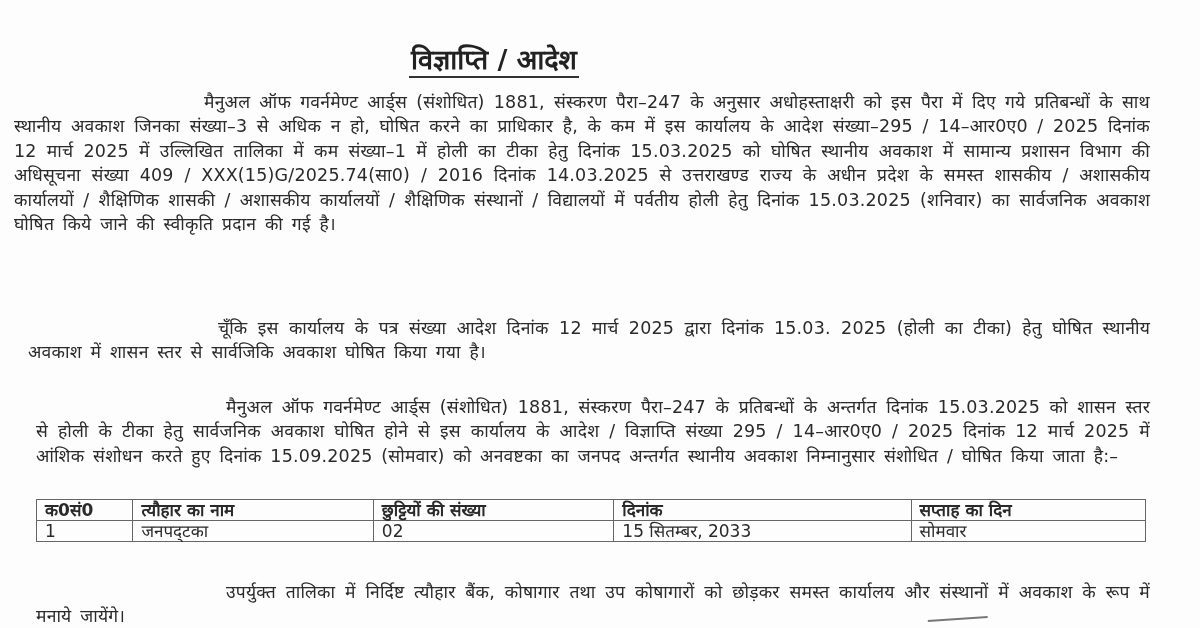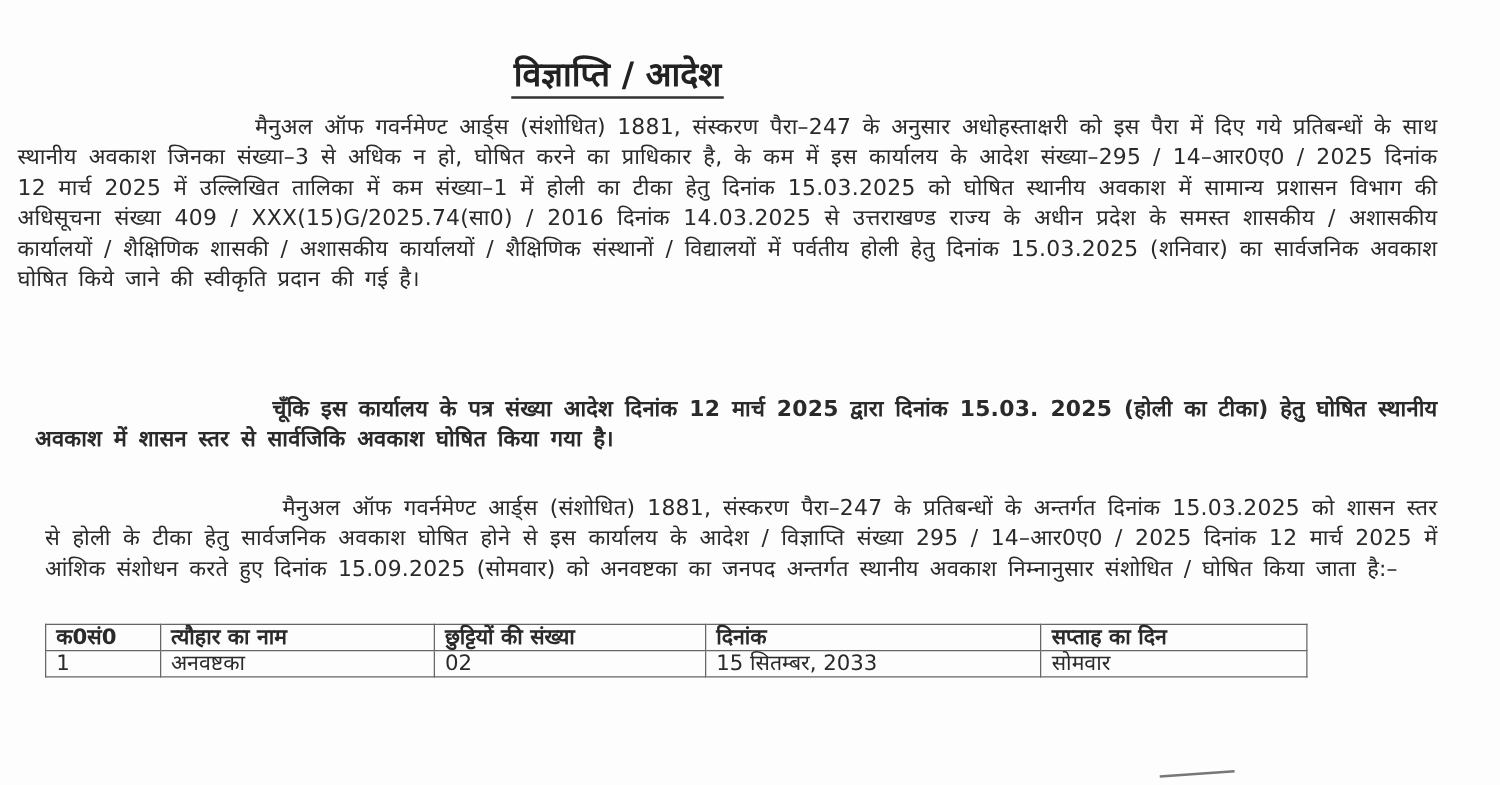--- a/index.html
+++ b/index.html
@@ -17,25 +17,25 @@
   }
   .title span { border-bottom:2px solid #333; padding:0 2px 1px 2px; }
   .para {
     position:absolute; left:14px; width:1136px;
     font-size:17.5px; line-height:24.5px;
     text-align:justify; text-align-last:left;
     letter-spacing:0.2px; word-spacing:3px;
   }
   .indent { text-indent:190px; }
   .p1 { top:72px; }
-  .p2 { top:298px; left:28px; width:1122px;font-weight:bold; }
+  .p2 { top:298px; left:28px; width:1122px; }
   .p3 { top:377px; left:36px; width:1114px; }
   .p4 { top:562px; left:36px; width:1114px; }
   table.holiday {
-    position:absolute; left:36px; top:499px; width:1010px;
+    position:absolute; left:36px; top:499px; width:1110px;
     border-collapse:collapse; font-size:17px;
   }
   table.holiday td, table.holiday th {
     border:1.5px solid #666; padding:0 8px; height:20px; line-height:19px;
     text-align:left; font-weight:normal;
   }
   table.holiday th { font-weight:bold; }
   .c1{width:78px}.c2{width:220px}.c3{width:220px}.c4{width:276px}.c5{width:214px}
   .sig { position:absolute; left:928px; top:618px; width:60px; height:8px;
     border-top:2px solid #777; transform:rotate(-4deg); }
@@ -56,23 +56,24 @@
     <tbody>
         <tr>
       <th class="c1">क0सं0</th>
       <th class="c2">त्यौहार का नाम</th>
       <th class="c3">छुट्टियों की संख्या</th>
       <th class="c4">दिनांक</th>
       <th class="c5">सप्ताह का दिन</th>
     </tr>
     <tr>
       <td>1</td>
-      <td>अनवष्टका</td>
+      <td>जनपद्टका</td>
       <td>02</td>
       <td>15 सितम्बर, 2033</td>
       <td>सोमवार</td>
     </tr>
   </tbody>
     </table>
 
+  <p class="para indent p4">उपर्युक्त तालिका में निर्दिष्ट त्यौहार बैंक, कोषागार तथा उप कोषागारों को छोड़कर समस्त कार्यालय और संस्थानों में अवकाश के रूप में मनाये जायेंगे।</p>
 
   <div class="sig"></div>
 </div>
 
 </body></html>

